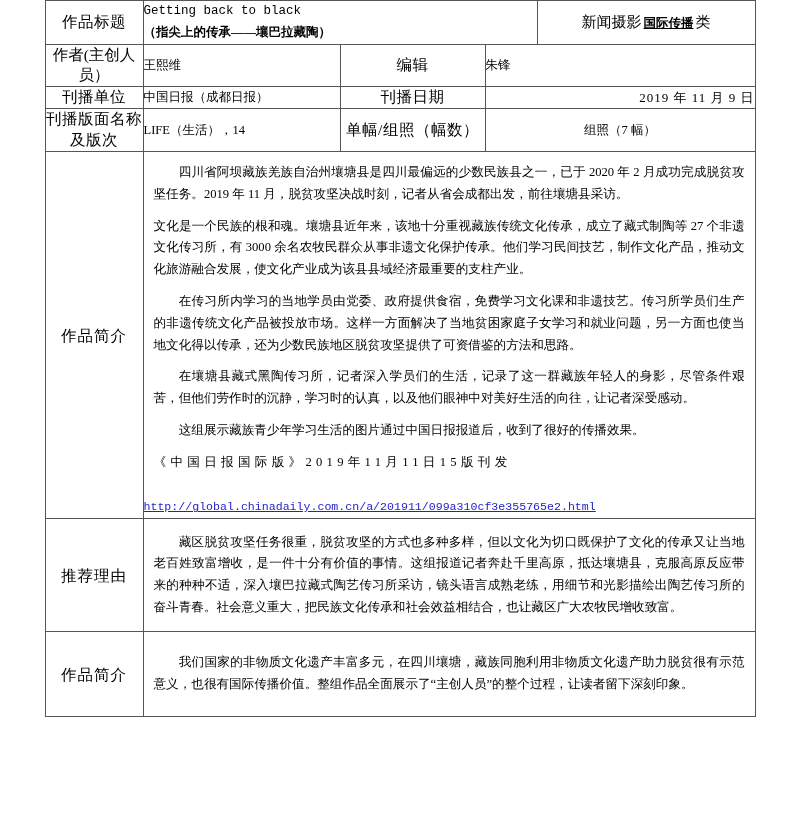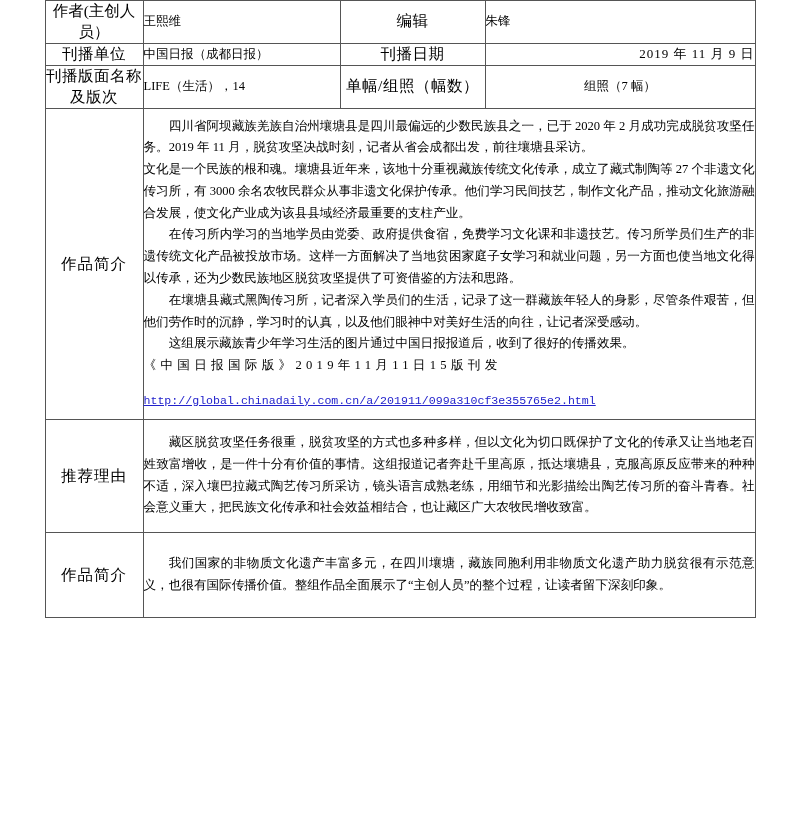--- a/index.html
+++ b/index.html
@@ -98,21 +98,21 @@
   }
   .body-text {
     font-size: 12.6px;
     line-height: 1.73;
     padding: 7px 10px 7px 11px;
     text-align: justify;
     vertical-align: top;
     font-family: "Liberation Serif", "DejaVu Serif", serif;
   }
   .body-text p {
-    margin: 0;
+    margin: 10px;
   }
   .indent {
     text-indent: 2em;
   }
   .spread {
     letter-spacing: 0.34em;
     text-align: justify;
   }
   .url {
     color: #2222cc;
@@ -137,20 +137,30 @@
     <colgroup>
       <col style="width:98px">
       <col style="width:117px">
       <col style="width:80px">
       <col style="width:145px">
       <col style="width:52px">
       <col style="width:218px">
     </colgroup>
     <tbody>
 
+      <tr>
+        <td class="lbl">作品标题</td>
+        <td class="title-cell" colspan="4">
+          <div>Getting back to black</div>
+          <div class="title-cn">（指尖上的传承——壤巴拉藏陶）</div>
+        </td>
+        <td class="cat-cell" style="position:relative">
+          <span>新闻摄影</span><span class="cat-underline">国际传播</span><span>类</span>
+        </td>
+      </tr>
 
       <tr>
         <td class="lbl lbl-wide">作者(主创人员）</td>
         <td class="val" colspan="2">王熙维</td>
         <td class="lbl">编辑</td>
         <td class="val" colspan="2">朱锋</td>
       </tr>
 
       <tr>
         <td class="lbl">刊播单位</td>

